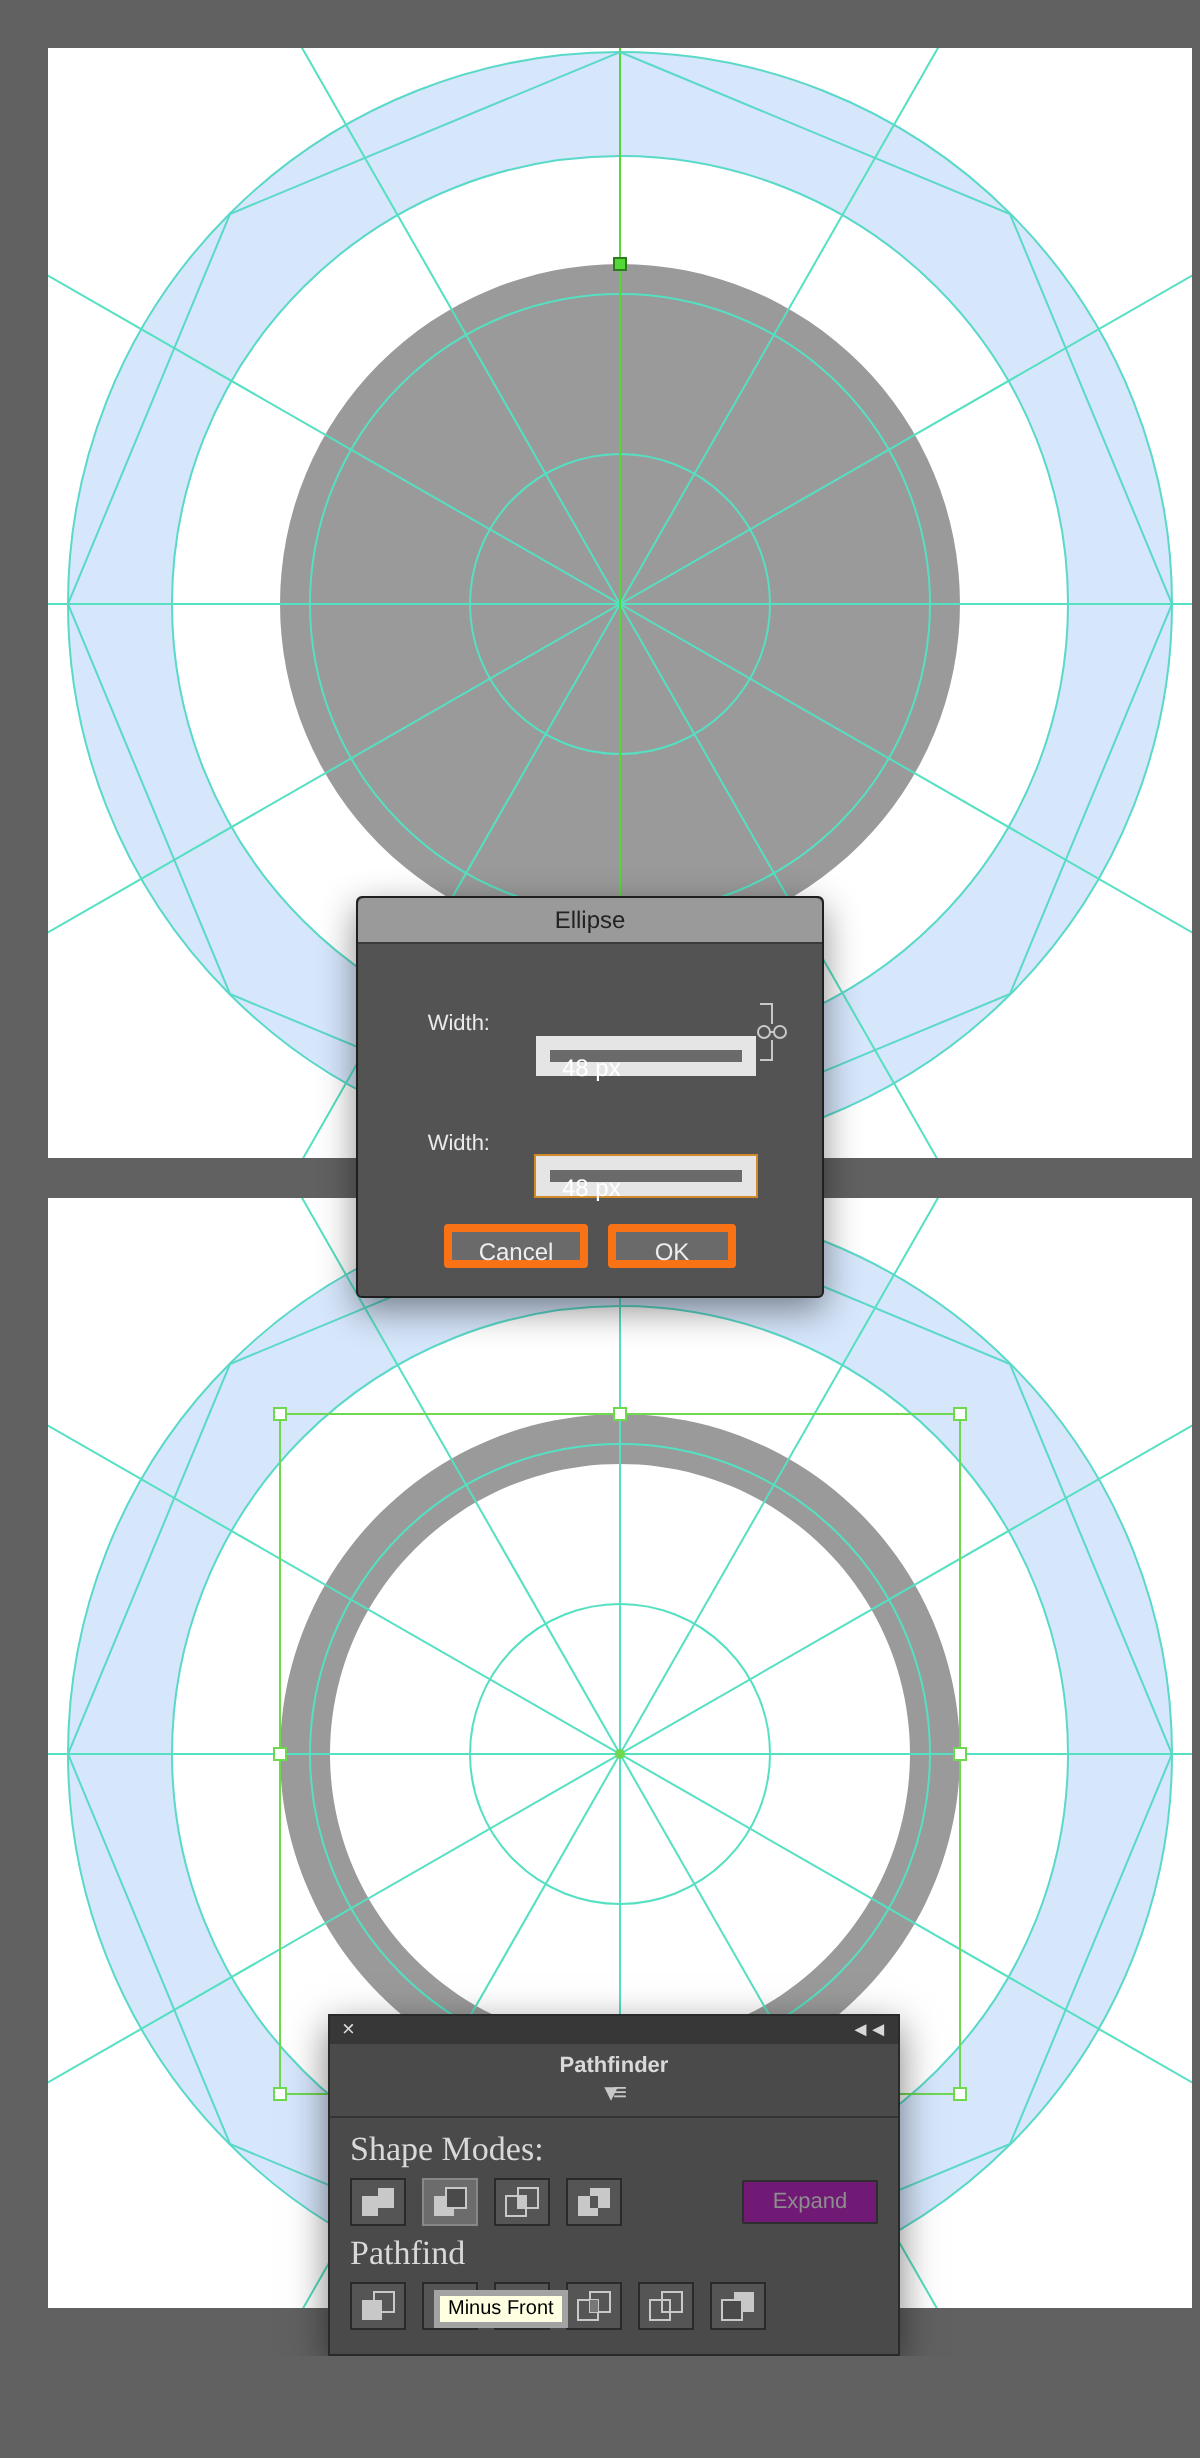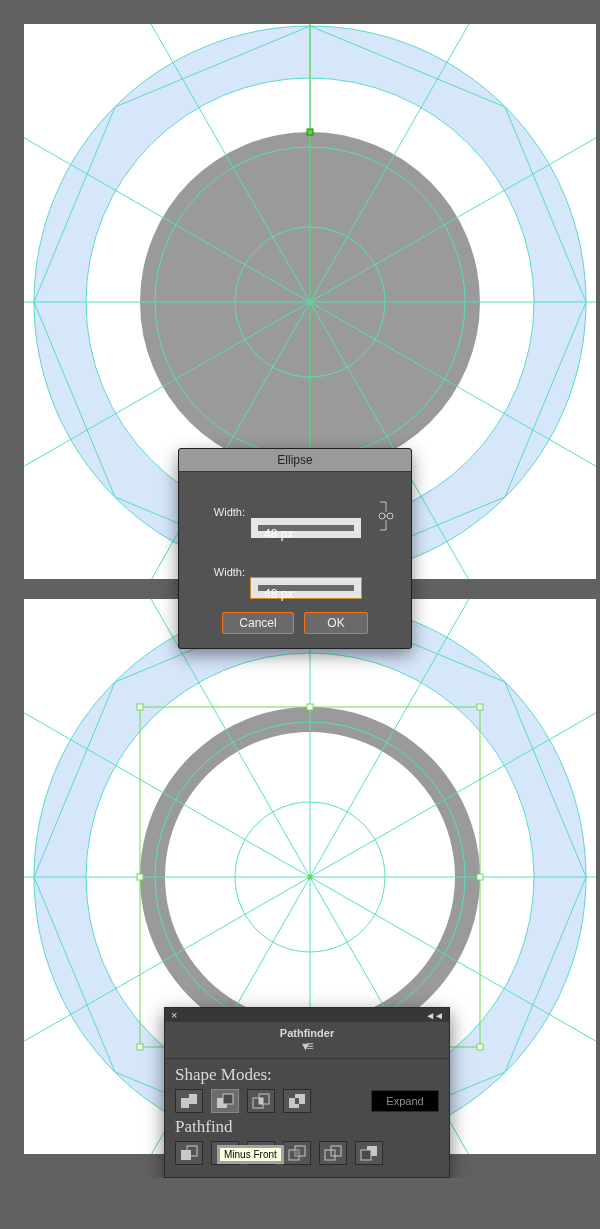--- a/index.html
+++ b/index.html
@@ -42,21 +42,21 @@
       background: #9a9a9a;
       color: #222;
       text-align: center;
       font-size: 12px;
       padding: 4px 12px;
       border-top-left-radius: 3px;
       border-top-right-radius: 3px;
       border-bottom: 1px solid #3a3a3a;
     }
     .ellipse-dialog .body { padding: 14px 14px 14px 14px; position: relative; }
-    .row-field { display: flex; align-items: center; margin-bottom: 8px; gap: 6px; }
+    .row-field { display: flex; align-items: center; margin-bottom: 8px; gap: 23px; }
     .row-field label { width: 52px; text-align: right; color: #eaeaea; font-size: 11px; }
     .row-field .input {
       flex: 0 0 110px;
       height: 20px;
       background: #6a6a6a;
       border: 7px solid #e5e5e5;
       color: #fff;
       padding: 0 6px;
       font-size: 12px;
       line-height: 18px;
@@ -80,21 +80,21 @@
     .dialog-buttons {
       display: flex;
       gap: 10px;
       justify-content: center;
       margin-top: 14px;
     }
     .btn {
       width: 72px;
       height: 22px;
       background: #6a6a6a;
-      border: 1px solid #f97316;
+      border: 4px solid #f97316;
       color: #eee;
       font-size: 12px;
       line-height: 20px;
       text-align: center;
       border-radius: 2px;
       cursor: pointer;
     }
     .btn.primary { width: 64px; }
 
     
@@ -147,21 +147,21 @@
     }
     .pf-btn.active {
       background: #6c6c6c;
       border-color: #888;
     }
     .pf-btn svg { display: block; }
     .expand-btn {
       margin-left: auto;
       width: 68px;
       height: 22px;
-      background: #000000;
+      background: #701a75;
       border: 1px solid #2d2d2d;
       color: #8d8d8d;
       font-size: 11px;
       line-height: 20px;
       text-align: center;
       border-radius: 1px;
     }
     .tooltip-mf {
       position: absolute;
       background: #ffffe1;

